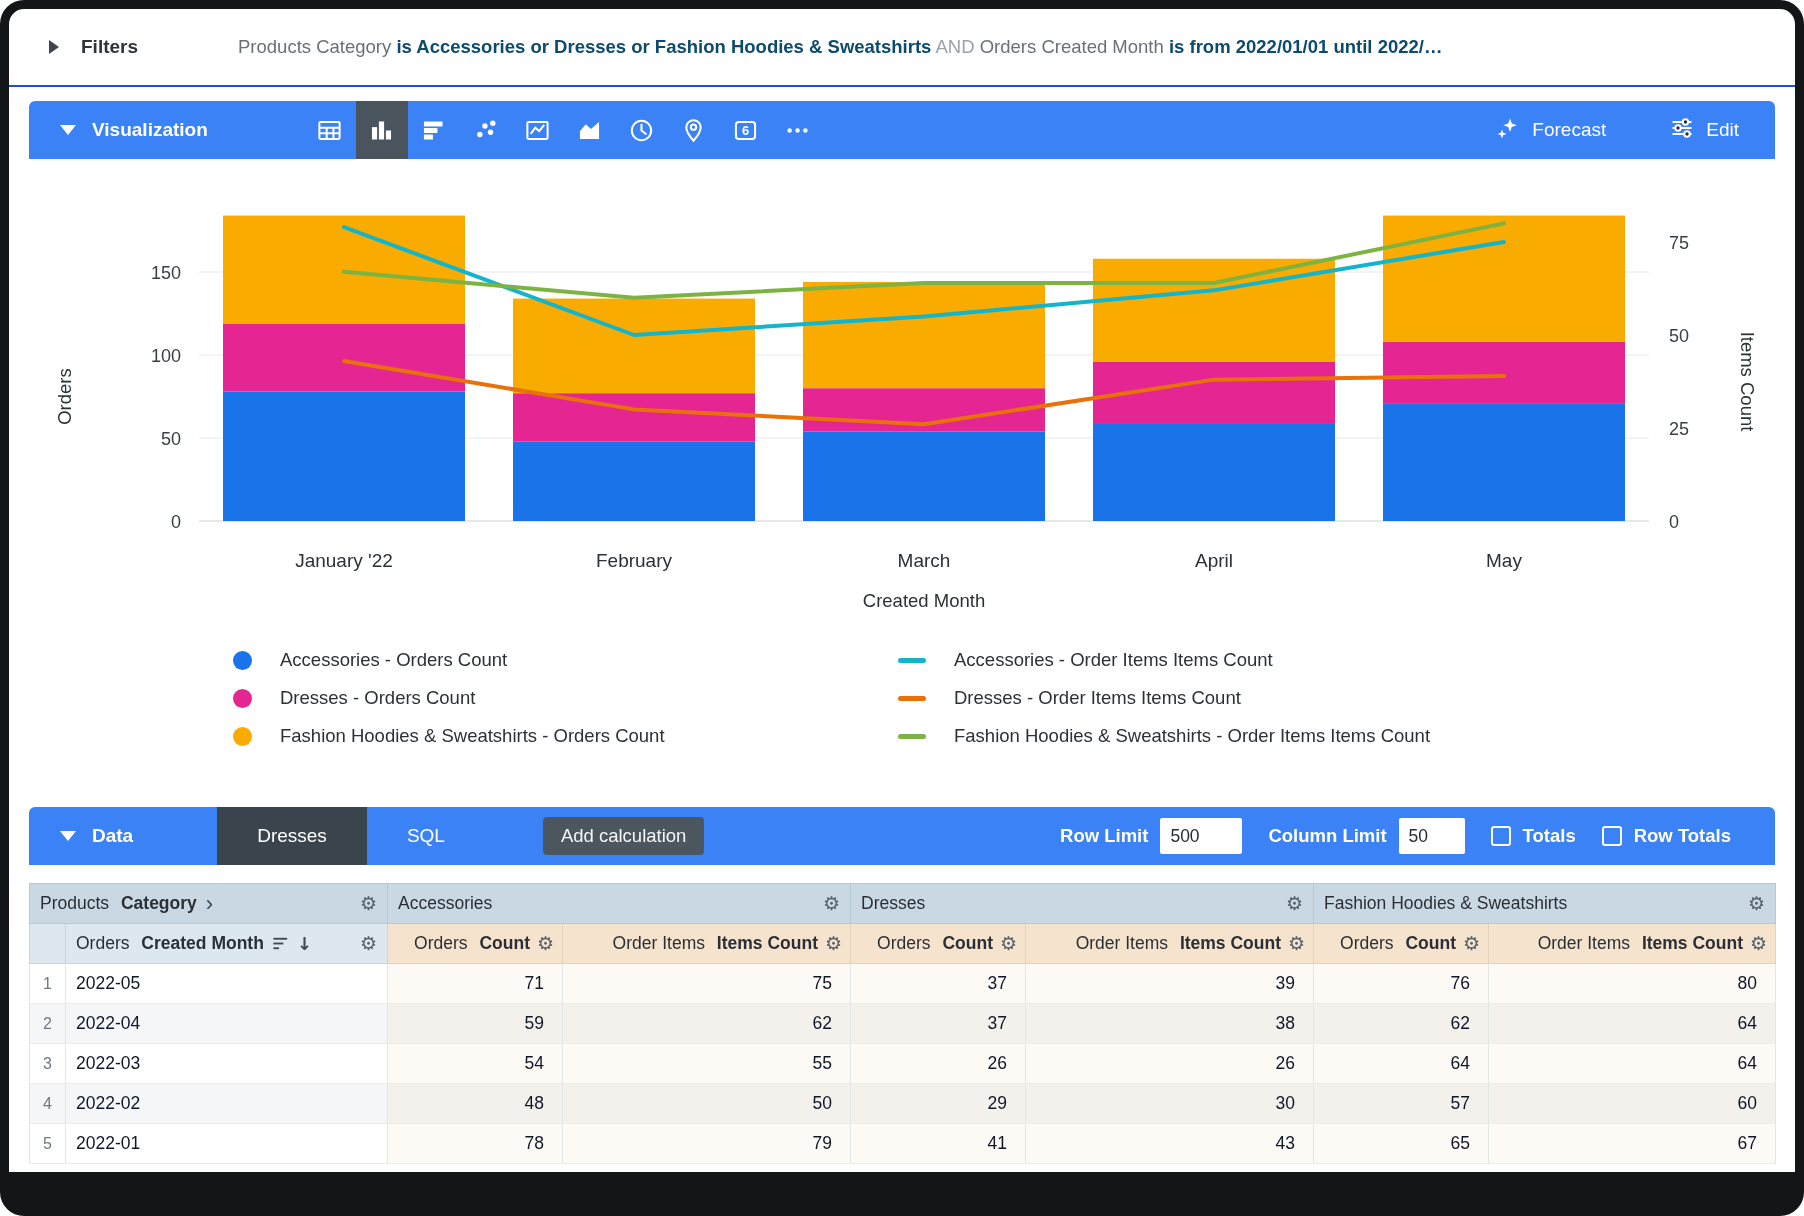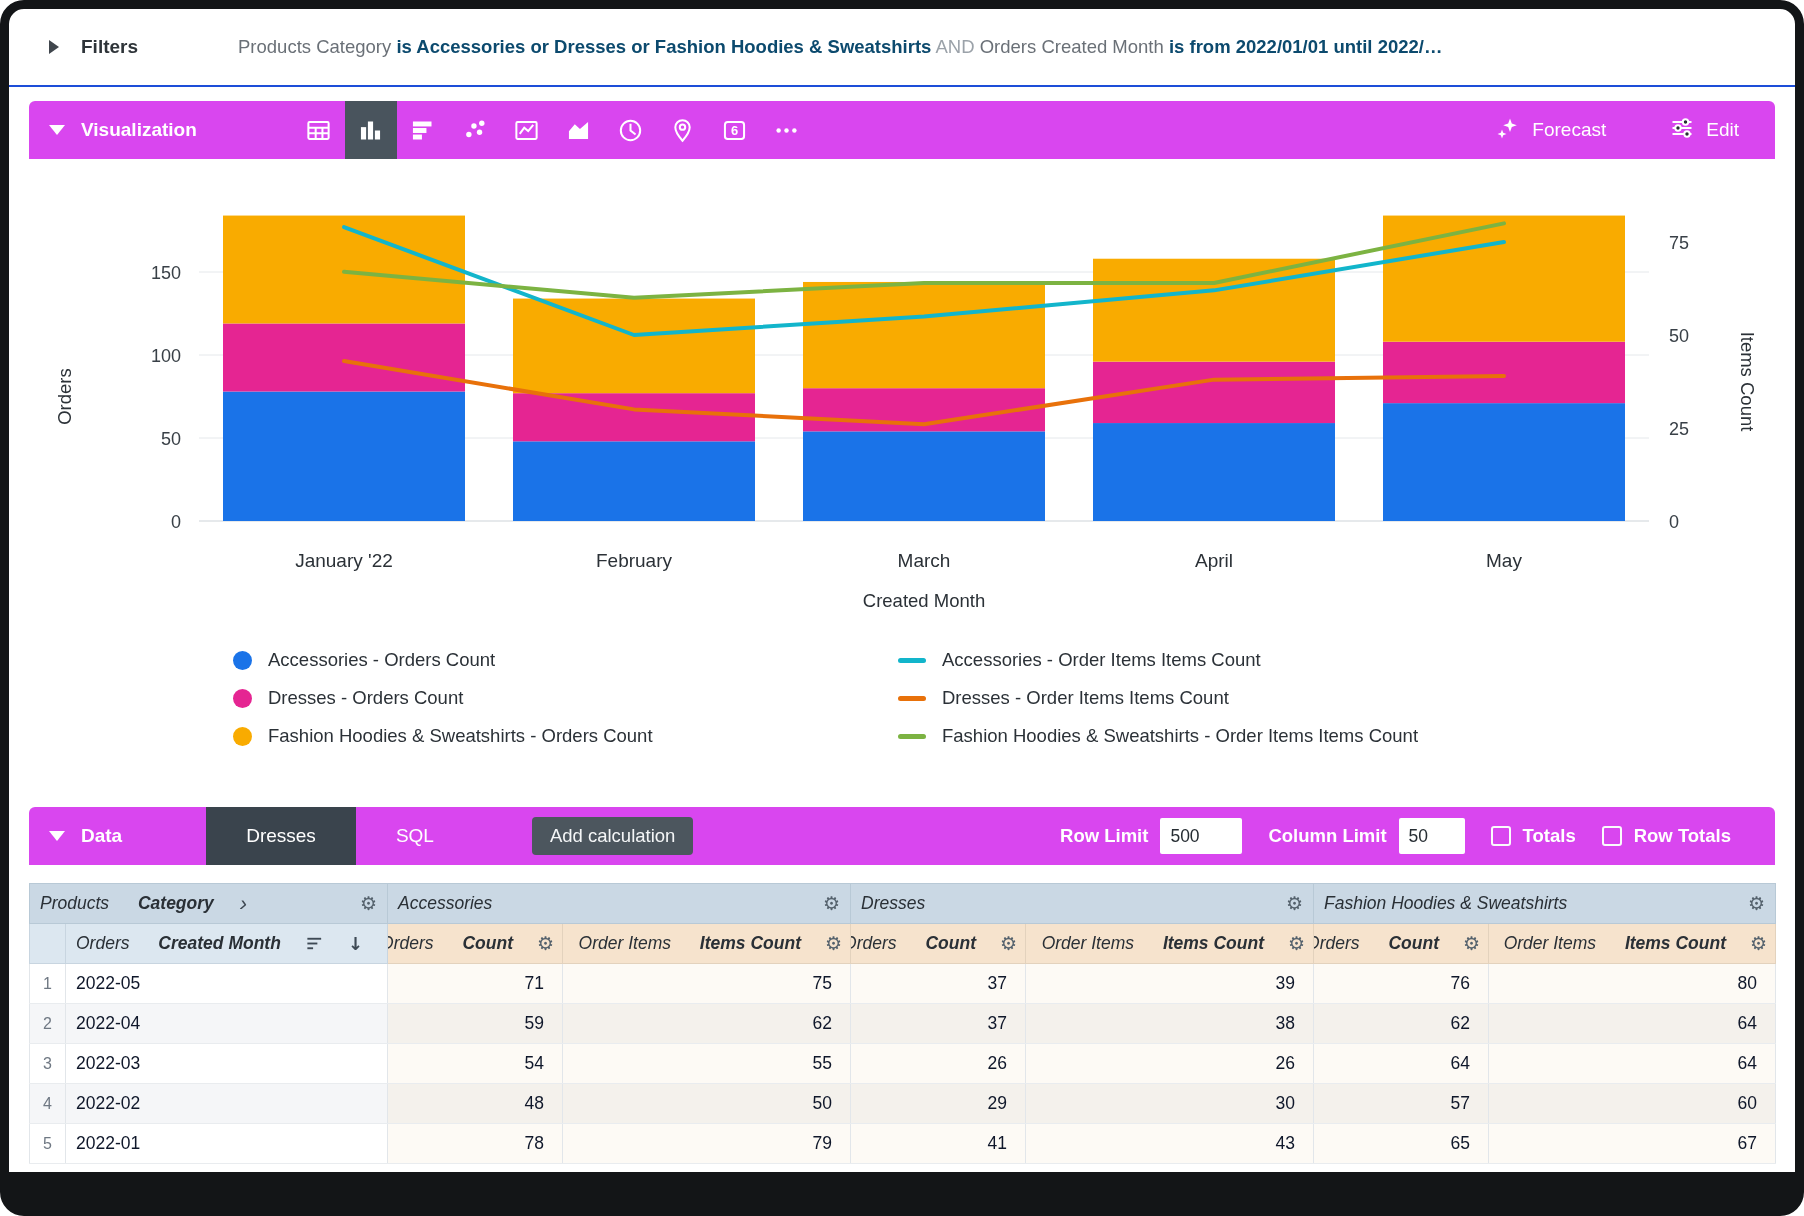--- a/index.html
+++ b/index.html
@@ -14,22 +14,22 @@
                  border-bottom: 2px solid #1d4ed8; }
   .tri-right { width: 0; height: 0; border-top: 7px solid transparent; border-bottom: 7px solid transparent;
                border-left: 10px solid #40464D; margin-right: 22px; flex: none; }
   .filters-title { font-size: 19px; font-weight: 700; color: #2E3439; margin-right: 100px; }
   .filter-summary { flex: 1; font-size: 18.5px; white-space: nowrap; overflow: hidden; }
   .seg-muted { color: #6A7077; }
   .seg-and { color: #9BA2A9; }
   .seg-strong { color: #0c4a6e; font-weight: 700; }
 
   
-  .darkbar { margin: 0 20px; background: #d946ef; height: 58px; display: flex; align-items: center;
-             border-radius: 6px 6px 0 0; color: #fff; padding-left: 20px; }
+  .darkbar { margin: 0 20px; background: #3b82f6; height: 58px; display: flex; align-items: center;
+             border-radius: 6px 6px 0 0; color: #fff; padding-left: 31px; }
   .viz-bar { margin-top: 14px; }
   .data-bar { margin-top: 52px; }
   .tri-down { width: 0; height: 0; border-left: 8px solid transparent; border-right: 8px solid transparent;
               border-top: 10px solid #fff; margin-right: 16px; flex: none; }
   .bar-title { font-size: 19px; font-weight: 700; }
   .spacer { flex: 1; }
 
   .viz-icons { display: flex; margin-left: 96px; height: 58px; }
   .viz-icon { width: 52px; height: 58px; display: flex; align-items: center; justify-content: center;
               background: transparent; border: none; cursor: pointer; }
@@ -50,21 +50,21 @@
   .axis-base { stroke: #CDD3D8; stroke-width: 1; }
   .tick { font-size: 18px; fill: #394047; }
   .left-tick { text-anchor: end; }
   .right-tick { text-anchor: start; }
   .cat-label { font-size: 19px; fill: #2B3137; text-anchor: middle; }
   .axis-title { font-size: 18.5px; fill: #2B3137; text-anchor: middle; }
 
   .legend { display: flex; margin-top: 26px; }
   .legend-col { display: flex; flex-direction: column; }
   .legend-col.left { width: 869px; padding-left: 204px; }
-  .legend-item { height: 38px; display: flex; align-items: center; gap: 16px; font-size: 18.5px; color: #2B3137; text-align: right; }
+  .legend-item { height: 38px; display: flex; align-items: center; gap: 28px; font-size: 18.5px; color: #2B3137; text-align: right; }
   .dot { width: 19px; height: 19px; border-radius: 50%; flex: none; }
   .linemark { width: 28px; height: 5px; border-radius: 2.5px; flex: none; }
 
   
   .tabs { display: flex; margin-left: 84px; height: 58px; }
   .tab { height: 58px; display: flex; align-items: center; padding: 0 40px; font-size: 19px; color: #fff; cursor: pointer; }
   .tab.active { background: #3A444D; }
   .add-calc { margin-left: 58px; background: #4C565E; color: #F4F6F7; border: none; border-radius: 4px;
               height: 38px; padding: 0 18px; font-size: 18.5px; font-family: inherit; cursor: pointer; }
   .limits { margin-left: auto; display: flex; align-items: center; padding-right: 44px; }
@@ -79,21 +79,21 @@
   
   .table-wrap { margin: 18px 20px 0; }
   table { border-collapse: collapse; table-layout: fixed; width: 1746px; font-size: 17.5px;
           border-left: 1px solid #E2E6EA; }
   th, td { height: 40px; overflow: hidden; white-space: nowrap; }
   th { font-weight: 400; text-align: left; }
   .h1 { background: #CAD8E4; border: 1px solid #B8C9D6; }
   .h2.dimcell { background: #DCE7F0; border: 1px solid #C8D5E0; }
   .h2.numcell { background: #DCE7F0; border: 1px solid #C8D5E0; border-right: none; }
   .h2.meascell { background: #F6E3CD; border: 1px solid #E3D2BD; }
-  .hcell { display: flex; align-items: center; padding: 0 10px; gap: 24px; color: #2A3036; font-style: italic; }
+  .hcell { display: flex; align-items: center; padding: 0 10px; gap: 7px; color: #2A3036; }
   .hcell .pfx { font-weight: 400; }
   .hcell .fld { font-weight: 700; }
   .hcell.right { justify-content: flex-end; padding-right: 8px; }
   .gear { font-family: "DejaVu Sans", sans-serif; font-size: 19px; color: #54616C; cursor: pointer; line-height: 1; }
   .gear.auto { margin-left: auto; }
   .chev { font-size: 22px; color: #3E4852; line-height: 1; margin-left: 2px; }
   .sorticon { display: flex; }
   .sorticon svg { width: 19px; height: 19px; }
   .sortarrow { font-family: "DejaVu Sans", sans-serif; font-size: 18px; font-weight: 700; color: #3E4A55; line-height: 1; }
   td { border-right: 1px solid #E2E6EA; border-bottom: 1px solid #E9ECEF; color: #0f172a; background: #fff; }

